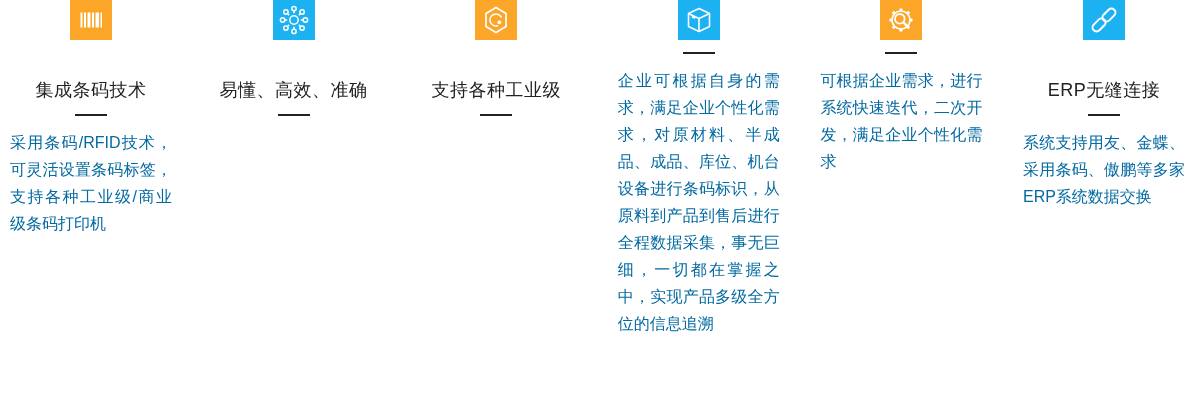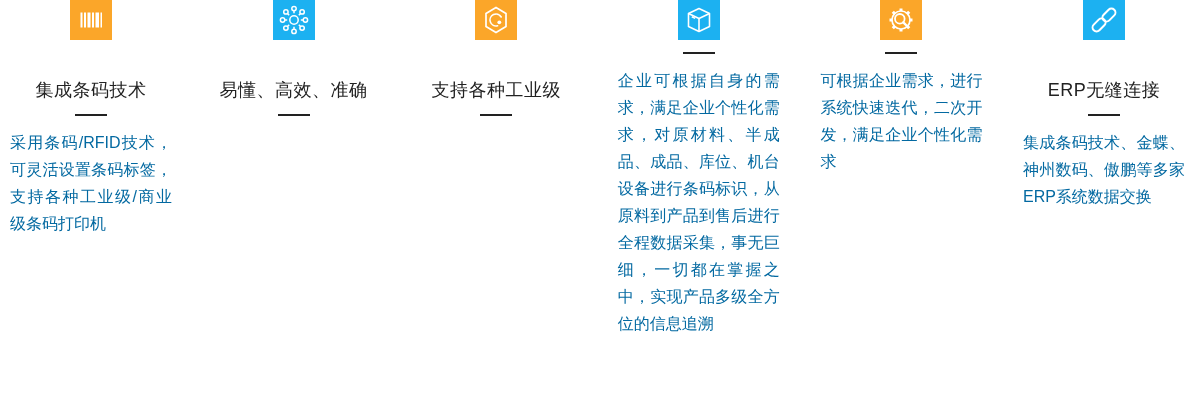--- a/index.html
+++ b/index.html
@@ -132,16 +132,16 @@
     <div class="icon-box bg-blue">
       <svg width="42" height="40" viewBox="0 0 42 40" fill="none" stroke="#ffffff" stroke-width="2">
         <g transform="rotate(-45 21 20)">
           <rect x="6.5" y="16" width="15" height="8" rx="4"></rect>
           <rect x="20.5" y="16" width="15" height="8" rx="4"></rect>
         </g>
       </svg>
     </div>
     <h3 class="feature-title">ERP无缝连接</h3>
     <div class="divider"></div>
-    <p class="feature-desc">集成条码技术、金蝶、神州数码、傲鹏等多家ERP系统数据交换</p>
+    <p class="feature-desc">系统支持用友、金蝶、采用条码、傲鹏等多家ERP系统数据交换</p>
   </div>
 
 </div>
 
 </body></html>

